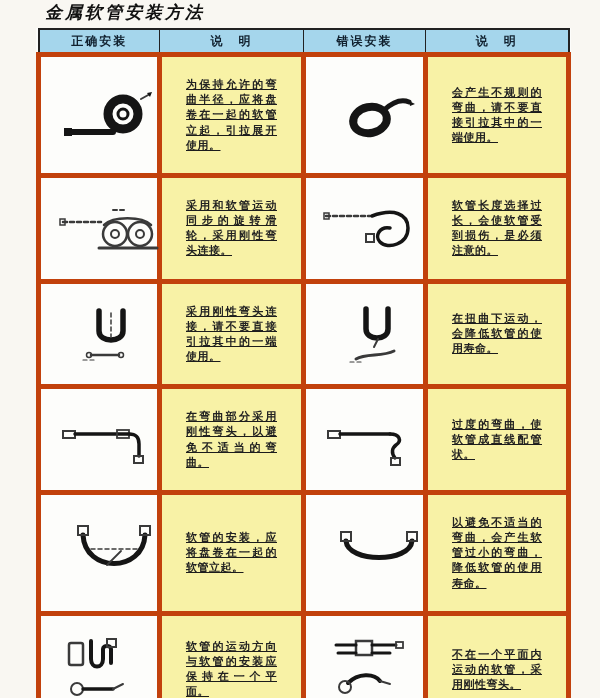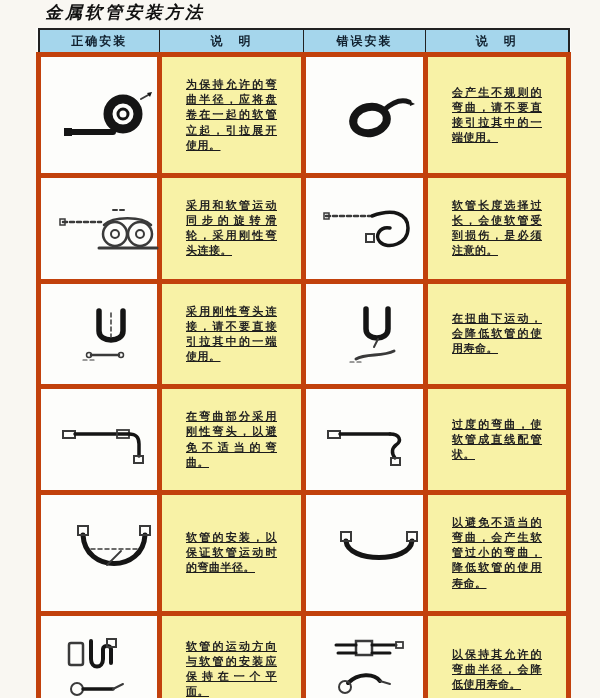--- a/index.html
+++ b/index.html
@@ -194,21 +194,21 @@
       <td class="img">
         <svg width="114" height="64" viewBox="0 0 114 64">
           <path class="ln" d="M26,14 C28,52 86,52 88,14" stroke-width="5"></path>
           <rect x="21" y="5" width="10" height="9" fill="none" stroke="#3a3a3a" stroke-width="2"></rect>
           <rect x="83" y="5" width="10" height="9" fill="none" stroke="#3a3a3a" stroke-width="2"></rect>
           <path class="thin dash" d="M34,28 H80" stroke-width="1.5"></path>
           <path class="thin" d="M50,44 L64,30" stroke-width="1.8"></path>
         </svg>
       </td>
       <td class="desc">
-            <div>软管的安装，以保证软管运动时的弯曲半径。</div>
+            <div>软管的安装，应将盘卷在一起的软管立起。</div>
           </td>
       <td class="img">
         <svg width="114" height="64" viewBox="0 0 114 64">
           <path class="ln" d="M24,20 C26,42 88,42 90,20" stroke-width="5"></path>
           <rect x="19" y="11" width="10" height="9" fill="none" stroke="#3a3a3a" stroke-width="2"></rect>
           <rect x="85" y="11" width="10" height="9" fill="none" stroke="#3a3a3a" stroke-width="2"></rect>
         </svg>
       </td>
       <td class="desc">
             <div>以避免不适当的弯曲，会产生软管过小的弯曲，降低软管的使用寿命。</div>
@@ -234,18 +234,18 @@
           <rect x="34" y="6" width="16" height="14" fill="none" stroke="#3a3a3a" stroke-width="2.5"></rect>
           <path class="ln" d="M14,10 H34 M50,10 H74" stroke-width="3"></path>
           <path class="ln" d="M16,18 H34 M50,18 H68" stroke-width="3"></path>
           <rect x="74" y="7" width="7" height="6" fill="none" stroke="#3a3a3a" stroke-width="1.8"></rect>
           <path class="ln" d="M26,48 C36,38 52,38 58,46" stroke-width="4"></path>
           <circle class="thin" cx="23" cy="52" r="6" stroke-width="2"></circle>
           <path class="thin" d="M58,46 l10,3" stroke-width="2"></path>
         </svg>
       </td>
       <td class="desc">
-            <div>以保持其允许的弯曲半径，会降低使用寿命。</div>
+            <div>不在一个平面内运动的软管，采用刚性弯头。</div>
           </td>
     </tr>
   </tbody>
     </table>
 </div>
 
 </body></html>

